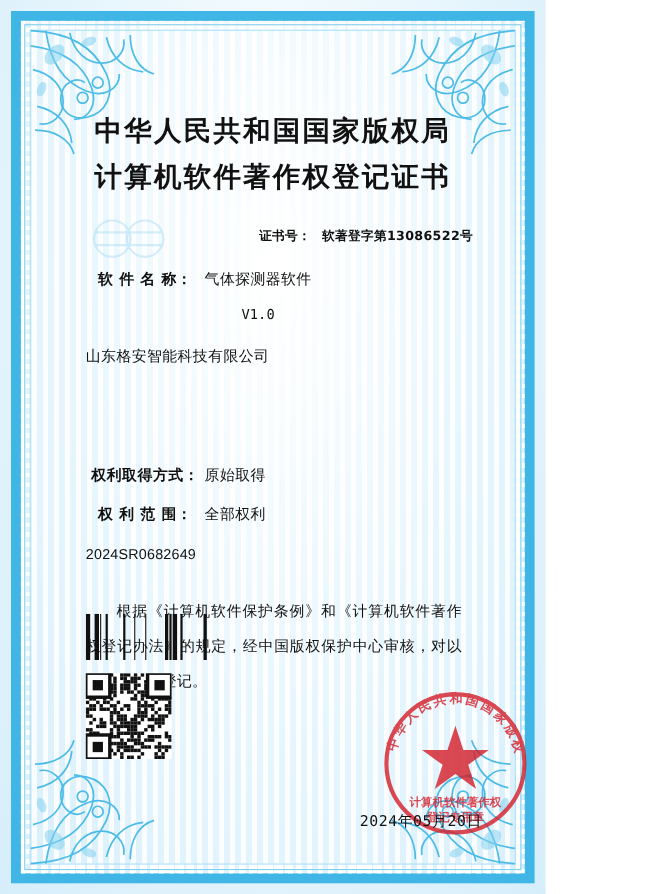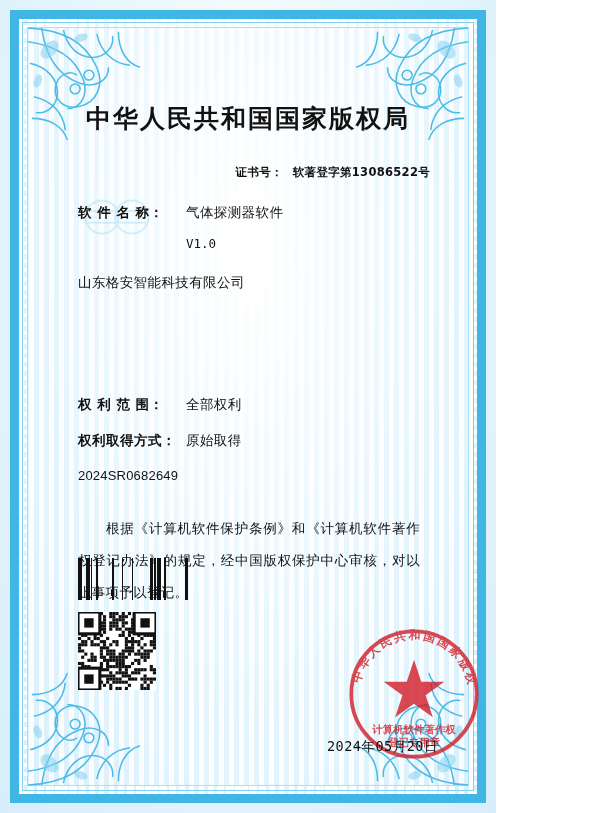--- a/index.html
+++ b/index.html
@@ -115,20 +115,21 @@
     font-family: "DejaVu Sans", "Liberation Sans", sans-serif;
     font-weight: bold;
     letter-spacing: .3px;
   }
   .cert-no .cn-label { margin-right: 10px; }
 
   .fields {
     margin-top: 22px;
     padding-left: 38px;
     padding-right: 20px;
+    text-align: center;
   }
   .field-row {
     display: flex;
     align-items: flex-start;
     margin-bottom: 16px;
   }
   .field-label {
     width: 108px;
     flex: 0 0 108px;
     font-size: 13.5px;
@@ -328,20 +329,21 @@
         <path d="M14 28 H86"></path>
         <path d="M14 42 H86"></path>
       </g>
     </svg>
   </div>
 
   <div class="content">
 
     <div class="title-block">
       <div class="title-line1">中华人民共和国国家版权局</div>
+      <div class="title-line2">计算机软件著作权登记证书</div>
     </div>
 
     <div class="cert-no">
       <span class="cn-label">证书号：</span><span class="cn-value">软著登字第13086522号</span>
     </div>
 
     <div class="fields">
 
       <div class="field-row">
         <div class="field-label">软 件 名 称：</div>
@@ -350,28 +352,28 @@
           <span class="sub">V1.0</span>
         </div>
       </div>
 
       <div class="field-row" style="margin-top:18px;">
         <div class="field-value">山东格安智能科技有限公司</div>
       </div>
 
       <div class="gap-block"></div>
 
+      <div class="field-row">
+        <div class="field-label">权利取得方式：</div>
+        <div class="field-value">原始取得</div>
+      </div>
+
       <div class="field-row" style="margin-top:14px;">
         <div class="field-label">权 利 范 围：</div>
         <div class="field-value">全部权利</div>
-      </div>
-
-      <div class="field-row">
-        <div class="field-label">权利取得方式：</div>
-        <div class="field-value">原始取得</div>
       </div>
 
       <div class="field-row" style="margin-top:14px;">
         <div class="field-value value-mono">2024SR0682649</div>
       </div>
 
     </div>
 
     <div class="statement">
       <p>根据《计算机软件保护条例》和《计算机软件著作权登记办法》的规定，经中国版权保护中心审核，对以上事项予以登记。</p>

